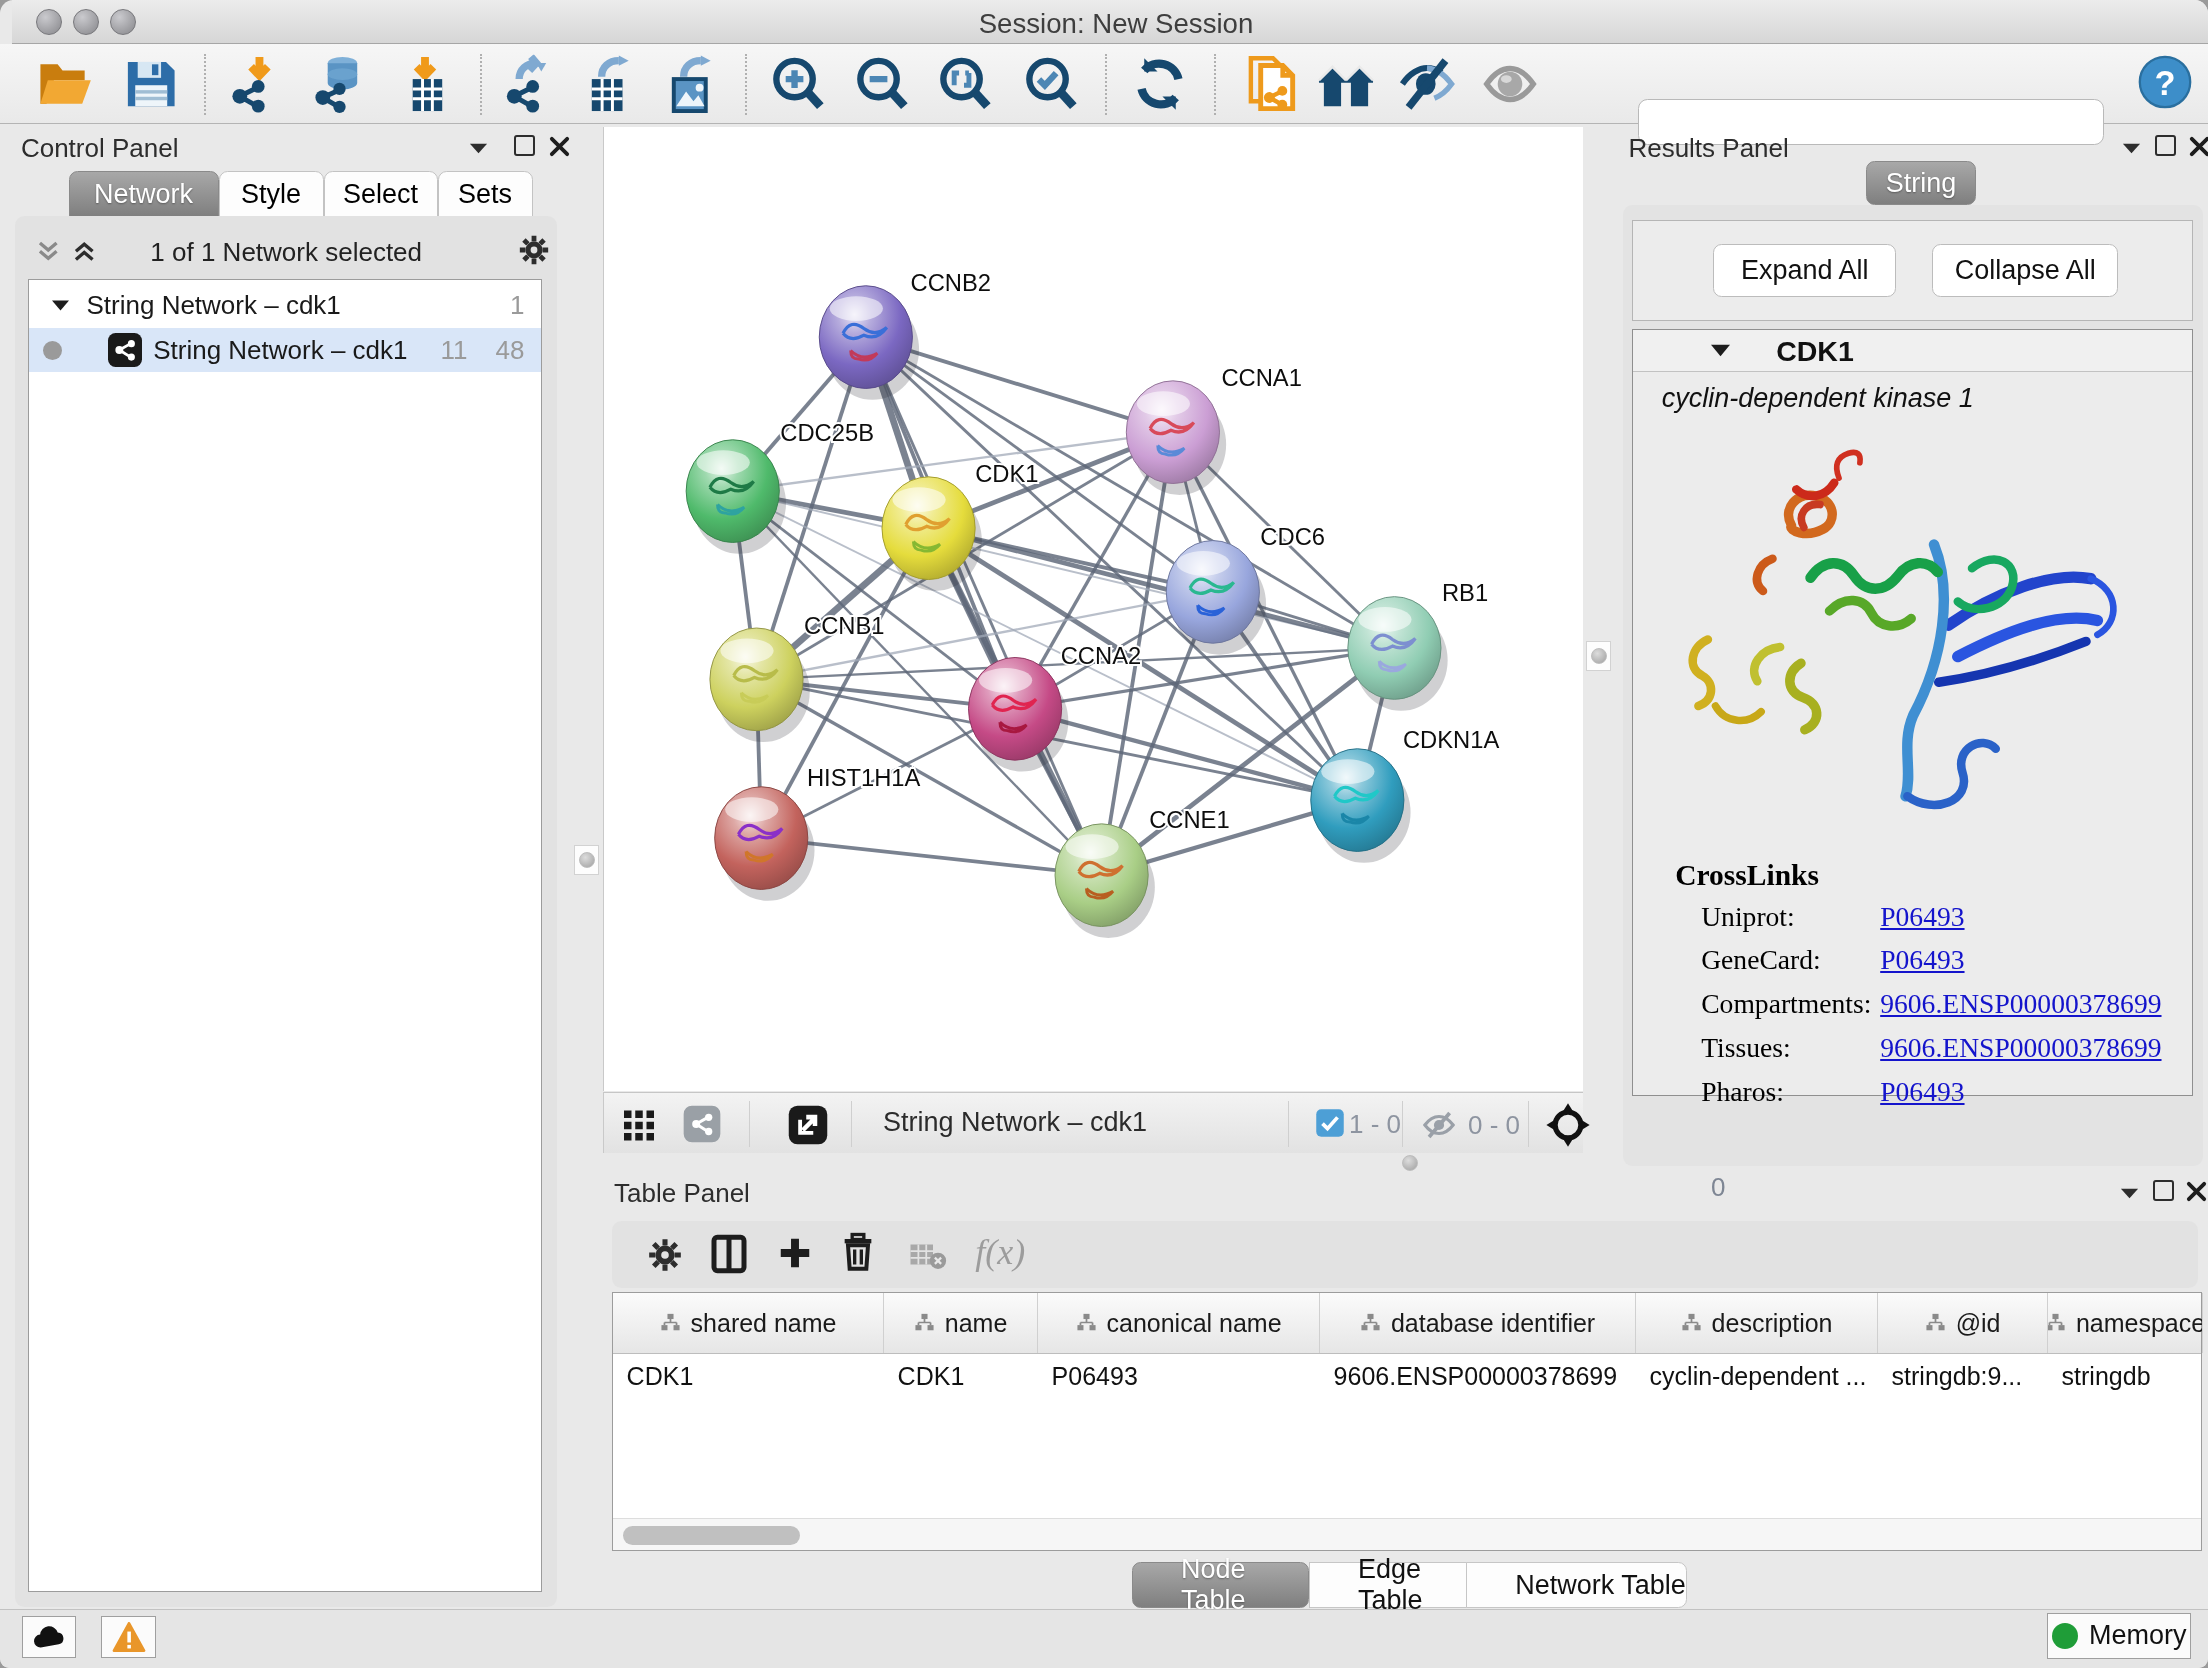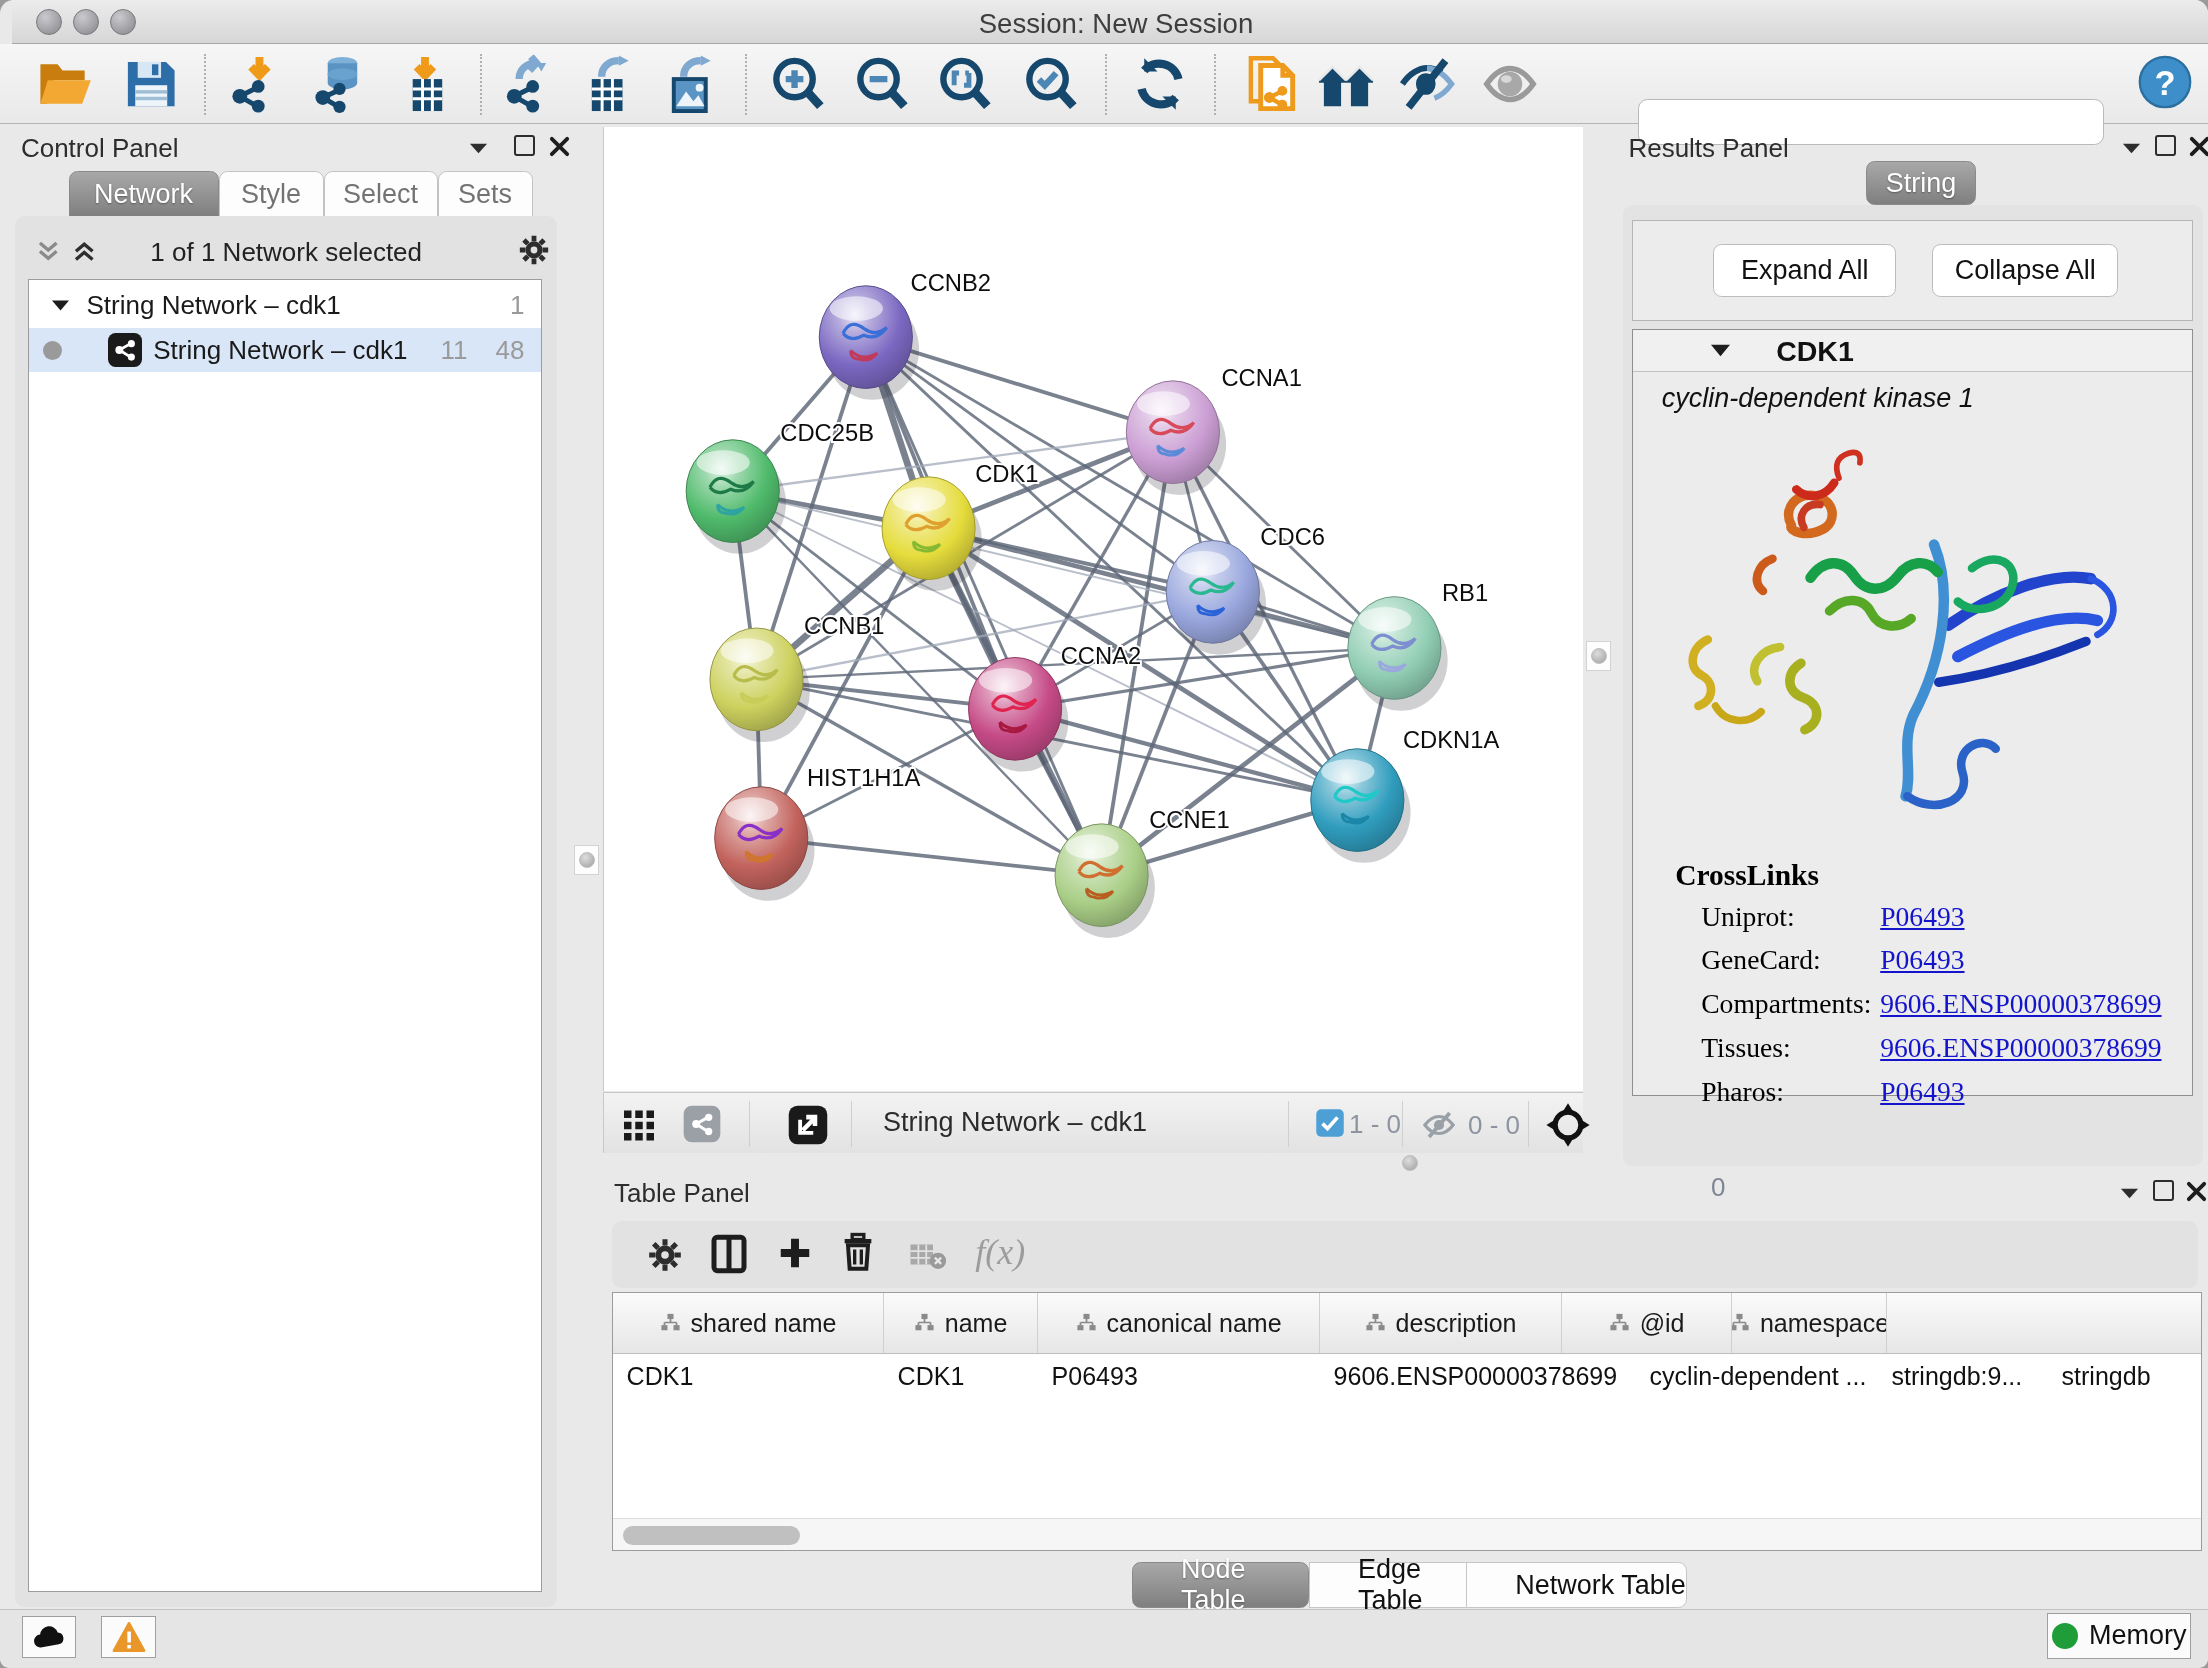--- a/index.html
+++ b/index.html
@@ -26,21 +26,21 @@
     border:1.9px solid #b9b9b9; border-radius:9.5px; background:#fff; font-size:25px;
     padding-left:53px; outline:none; color:#333; }
   #search-glyph { position:absolute; left:1651px; top:65px; }
 
   
   .panel-title { font-size:26px; color:#2d2d2d; }
 
   
   #control-panel { position:absolute; left:7.6px; top:127px; width:557px; height:1482px; }
   .tab { position:absolute; height:46px; border:1px solid #c3c3c3; background:#fdfdfd;
-    border-radius:8.6px 8.6px 0 0; font-size:27px; color:#737373; display:flex; align-items:center; justify-content:center; }
+    border-radius:8.6px 8.6px 0 0; font-size:27px; color:#000000; display:flex; align-items:center; justify-content:center; }
   .tab.sel { background:linear-gradient(#a8a8a8,#7f7f7f); color:#fff; border-color:#8a8a8a;
     text-shadow:0 1px 1.9px rgba(0,0,0,.35); }
   #cp-body { position:absolute; left:7.6px; top:89px; width:542px; height:1391px;
     background:#e2e2e2; border-radius:9.5px; }
   #cp-status { position:absolute; left:0; top:13.3px; width:100%; height:44px; }
   #cp-status .txt { position:absolute; left:0; top:7.6px; width:100%; text-align:center; font-size:26px; color:#222; }
   #cp-list { position:absolute; left:13.3px; top:63px; width:514px; height:1313px;
     background:#fff; border:1.9px solid #9c9c9c; }
   .tree-row { position:absolute; left:0; width:100%; height:44px; font-size:26px; color:#1a1a1a;
     display:flex; align-items:center; }
@@ -808,20 +808,29 @@
           </div>
           <div class="th" style="width: 282px;">
             <span><svg width="21" height="19" viewBox="0 0 24 22">
                 <rect x="8.5" y="1" width="7" height="6" fill="#8a8a8a"></rect>
                 <path d="M12 7v4M5 11h14M5 11v3M19 11v3" stroke="#8a8a8a" stroke-width="2" fill="none"></path>
                 <rect x="1.5" y="14" width="7" height="6" fill="#8a8a8a"></rect>
                 <rect x="15.5" y="14" width="7" height="6" fill="#8a8a8a"></rect>
               </svg></span>
             <span>canonical name</span>
           </div>
+          <div class="th" style="width: 316px;">
+            <span><svg width="21" height="19" viewBox="0 0 24 22">
+                <rect x="8.5" y="1" width="7" height="6" fill="#8a8a8a"></rect>
+                <path d="M12 7v4M5 11h14M5 11v3M19 11v3" stroke="#8a8a8a" stroke-width="2" fill="none"></path>
+                <rect x="1.5" y="14" width="7" height="6" fill="#8a8a8a"></rect>
+                <rect x="15.5" y="14" width="7" height="6" fill="#8a8a8a"></rect>
+              </svg></span>
+            <span>database identifier</span>
+          </div>
           <div class="th" style="width: 242px;">
             <span><svg width="21" height="19" viewBox="0 0 24 22">
                 <rect x="8.5" y="1" width="7" height="6" fill="#8a8a8a"></rect>
                 <path d="M12 7v4M5 11h14M5 11v3M19 11v3" stroke="#8a8a8a" stroke-width="2" fill="none"></path>
                 <rect x="1.5" y="14" width="7" height="6" fill="#8a8a8a"></rect>
                 <rect x="15.5" y="14" width="7" height="6" fill="#8a8a8a"></rect>
               </svg></span>
             <span>description</span>
           </div>
           <div class="th" style="width: 170px;">

